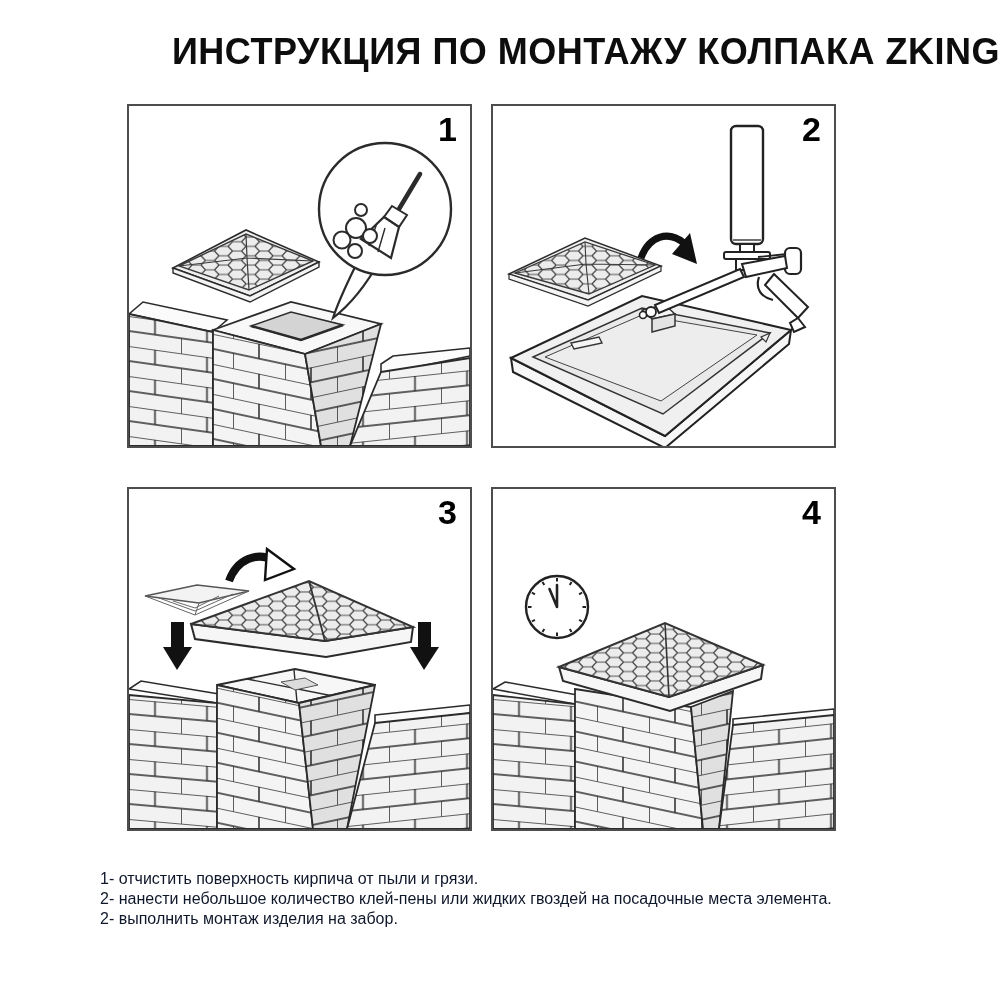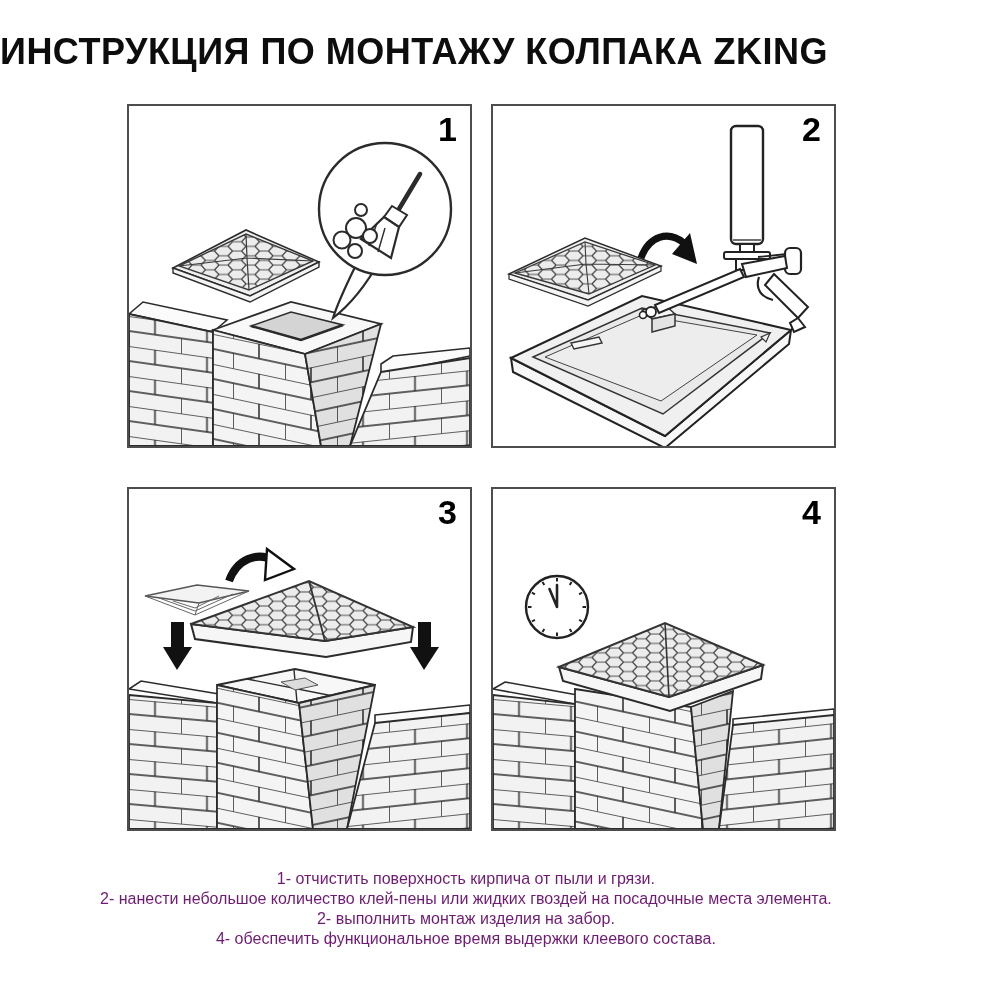--- a/index.html
+++ b/index.html
@@ -1,28 +1,28 @@
 <!DOCTYPE html>
 <html><head>
 <meta charset="utf-8">
 <style>
   html,body{margin:0;padding:0;}
   body{width:1000px;height:1000px;background:#ffffff;position:relative;
        font-family:"Liberation Sans",sans-serif;color:#0d0d0d;overflow:hidden;}
-  .page-title{position:absolute;top:31px;left:0;width:1000px;text-align:left;
+  .page-title{position:absolute;top:31px;left:0;width:1000px;text-align:right;
        font-size:36px;font-weight:700;letter-spacing:0.5px;white-space:nowrap;}
   .panel{position:absolute;width:345px;height:344px;border:2px solid #4d4d4d;
        box-sizing:border-box;background:#fff;}
   #panel1{left:127px;top:104px}
   #panel2{left:491px;top:104px}
   #panel3{left:127px;top:487px}
   #panel4{left:491px;top:487px}
   .panel svg{position:absolute;left:0;top:0;width:341px;height:340px;display:block;}
   .panel-num{position:absolute;top:4px;right:13px;font-size:34px;font-weight:800;color:#000;}
-  .steps{position:absolute;left:100px;top:869px;font-size:16px;line-height:20px;color:#701a75;text-align:center;}
+  .steps{position:absolute;left:100px;top:869px;font-size:16px;line-height:20px;color:#0f172a;}
   .steps div{white-space:nowrap;}
 </style>
 </head>
 <body>
 
 <svg width="0" height="0" style="position:absolute" aria-hidden="true">
   <defs>
     <pattern id="bkDRs" width="52" height="30" patternUnits="userSpaceOnUse" patternTransform="skewY(5)">
       <rect width="52" height="30" fill="#f2f2f2"></rect>
       <path d="M0 0H52M0 15H52M26 0V15M0 15V30" stroke="#2e2e2e" stroke-width="1.5" fill="none"></path>
@@ -206,14 +206,13 @@
       <path d="M172,134 L176,208" stroke="#333" stroke-width="1.6" fill="none"></path>
     </g>
   </svg>
   <div class="panel-num">4</div>
 </div>
 
 <div class="steps">
   <div>1- отчистить поверхность кирпича от пыли и грязи.</div>
   <div>2- нанести небольшое количество клей-пены или жидких гвоздей на посадочные места элемента.</div>
   <div>2- выполнить монтаж изделия на забор.</div>
-  <div>4- обеспечить функциональное время выдержки клеевого состава.</div>
 </div>
 
 </body></html>

